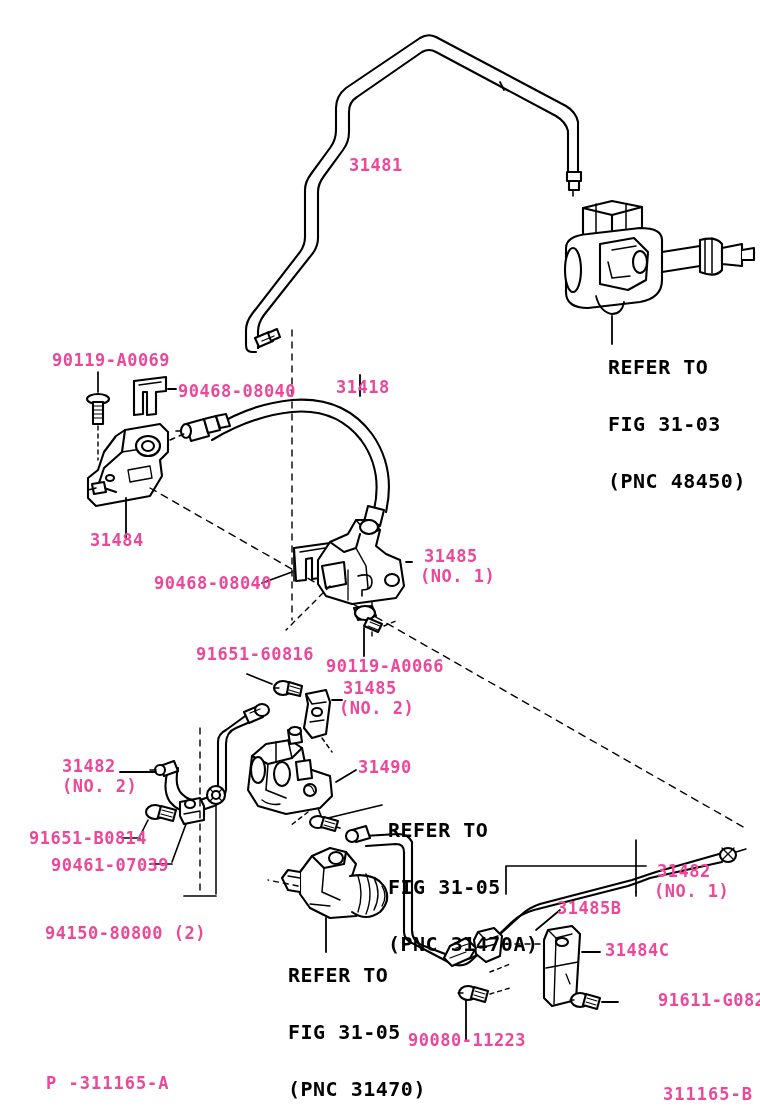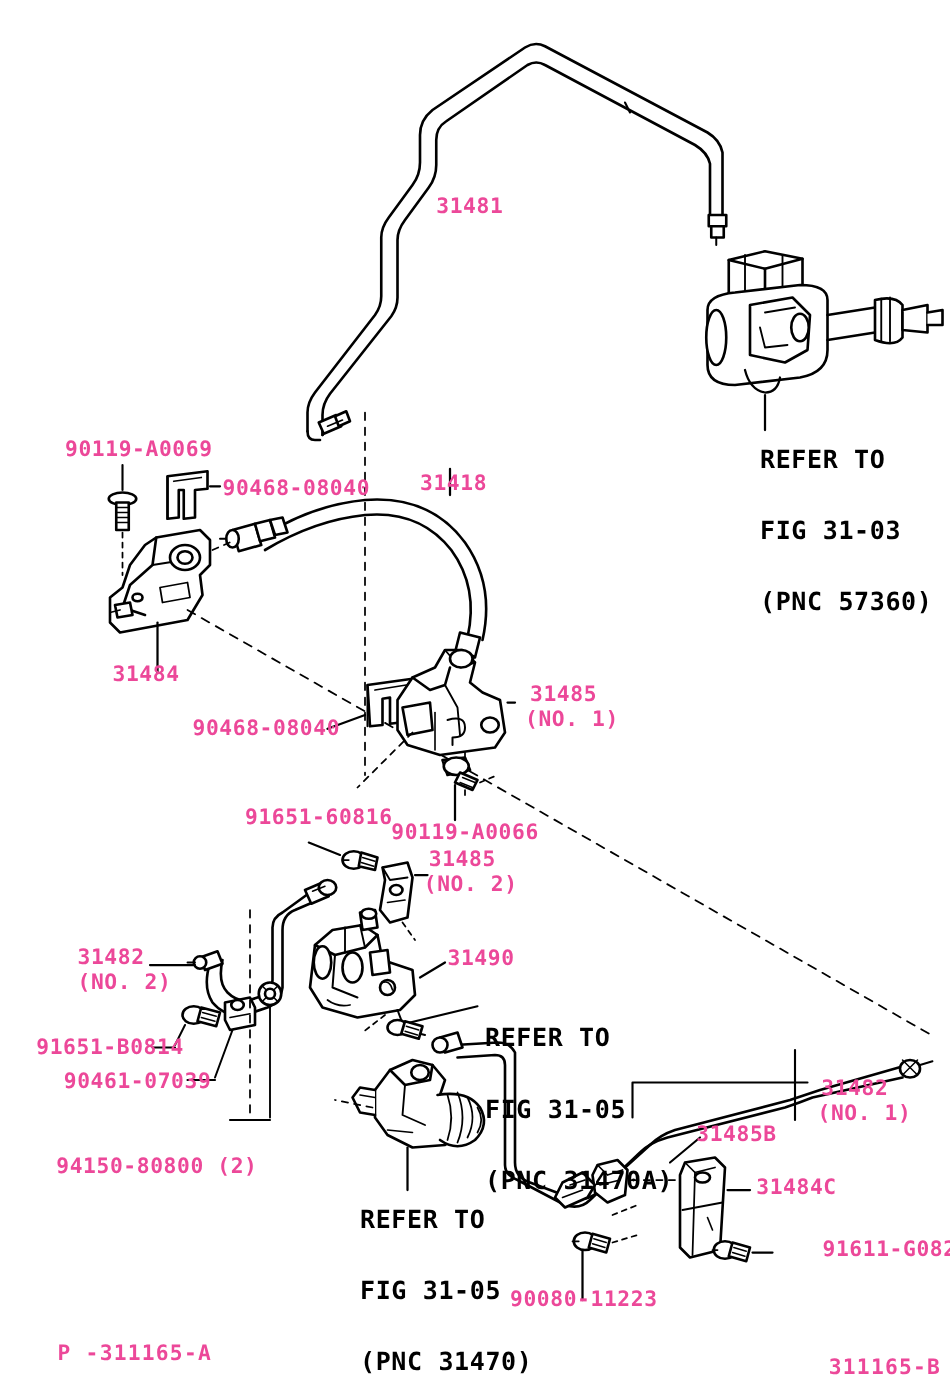--- a/index.html
+++ b/index.html
@@ -337,21 +337,21 @@
 
 <div class="lbl" style="left:178px; top:381px;">90468-08040</div>
 
 <div class="lbl" style="left:90px; top:530px;">31484</div>
 
 <div class="lbl" style="left:154px; top:573px;">90468-08040</div>
 
 <div class="lbl" style="left:424px; top:546px;">31485</div>
 <div class="lbl" style="left:420px; top:566px;">(NO. 1)</div>
 
-<div class="lbl" style="left:313px; top:656px;text-align:right;">90119-A0066</div>
+<div class="lbl" style="left:326px; top:656px;text-align:right;">90119-A0066</div>
 
 <div class="lbl" style="left:196px; top:644px;">91651-60816</div>
 
 <div class="lbl" style="left:343px; top:678px;">31485</div>
 <div class="lbl" style="left:339px; top:698px;">(NO. 2)</div>
 
 <div class="lbl" style="left:358px; top:757px;">31490</div>
 
 <div class="lbl" style="left:62px; top:756px;">31482</div>
 <div class="lbl" style="left:62px; top:776px;">(NO. 2)</div>
@@ -369,21 +369,21 @@
 
 <div class="lbl" style="left:605px; top:940px;">31484C</div>
 
 <div class="lbl" style="left:658px; top:990px;">91611-G0820</div>
 
 <div class="lbl" style="left:408px; top:1030px;">90080-11223</div>
 
 <div class="refblk" style="left:608px; top:320px;">
   <div>REFER TO</div>
   <div>FIG 31-03</div>
-  <div>(PNC 57360)</div>
+  <div>(PNC 48450)</div>
 </div>
 
 <div class="refblk" style="left:388px; top:783px;">
   <div>REFER TO</div>
   <div>FIG 31-05</div>
   <div>(PNC 31470A)</div>
 </div>
 
 <div class="refblk" style="left:288px; top:928px;">
   <div>REFER TO</div>

